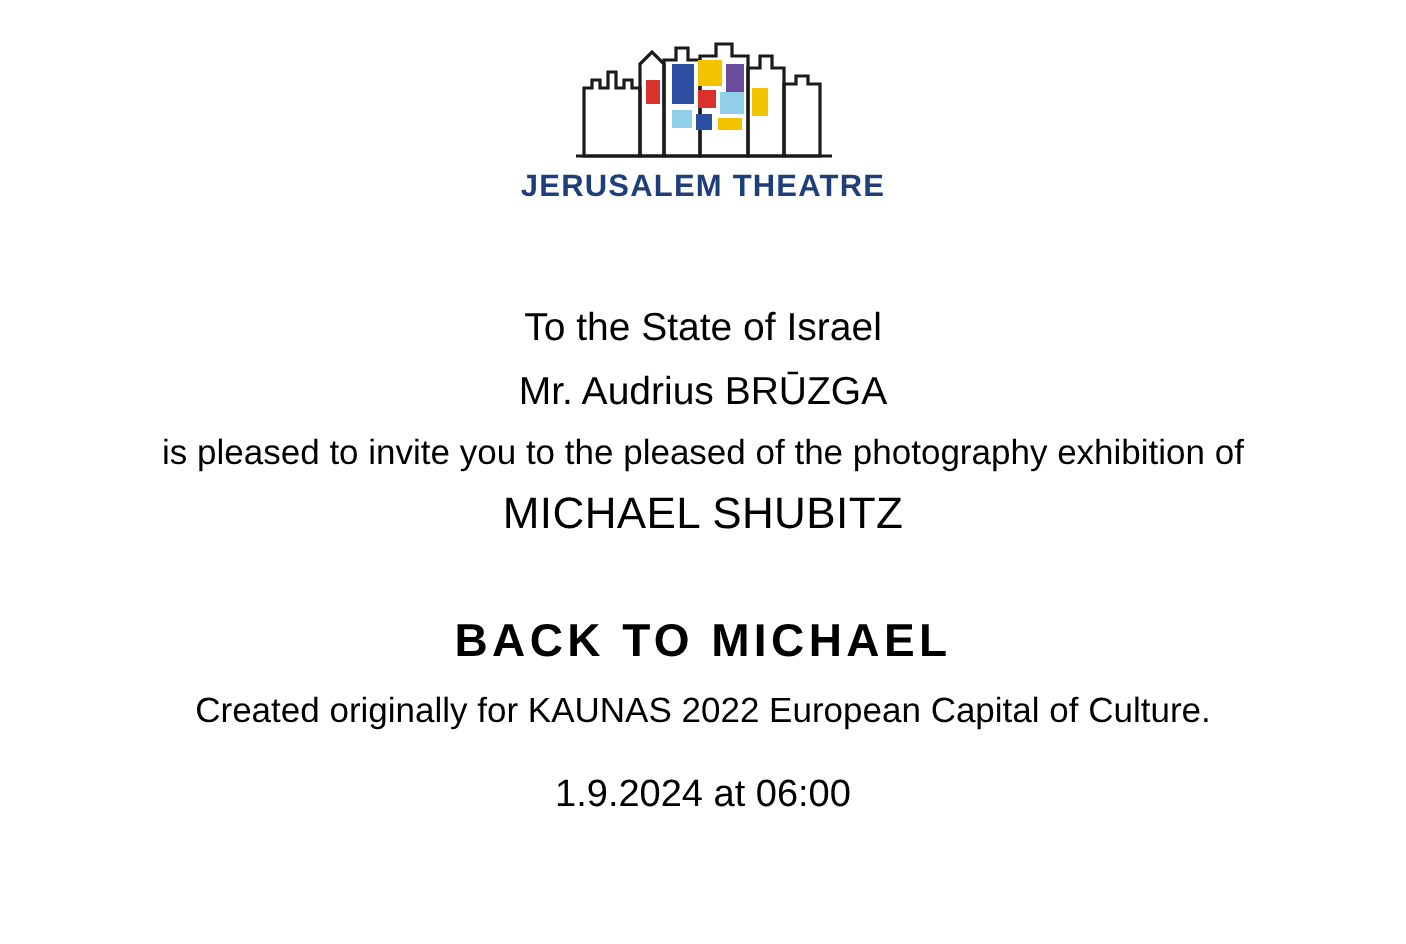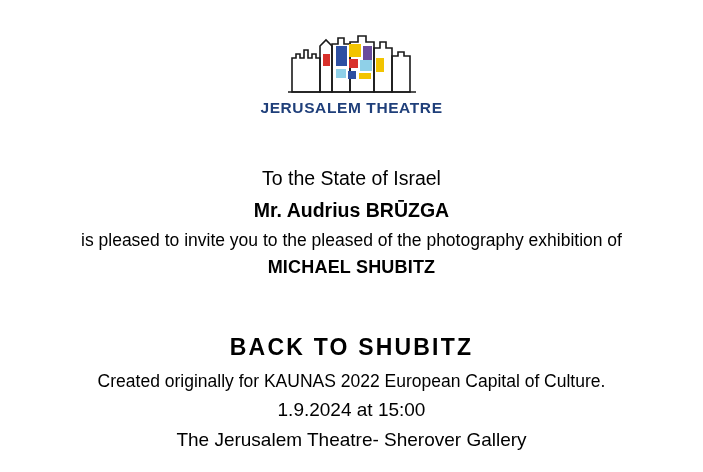--- a/index.html
+++ b/index.html
@@ -17,21 +17,21 @@
   .page {
     position: relative;
     width: 703px;
     height: 472px;
     background: #ffffff;
   }
 
   
   .logo-block {
     width: 100%;
-    padding-top: 28px;
+    padding-top: 14px;
     display: flex;
     flex-direction: column;
     align-items: center;
   }
   .logo-mark {
     width: 132px;
     height: 68px;
     display: block;
   }
   .logo-wordmark {
@@ -61,47 +61,47 @@
     margin-bottom: 2px;
   }
   .l-state {
     font-size: 19.5px;
     font-weight: normal;
     margin-bottom: 4px;
     margin-top: 48px;
   }
   .l-name {
     font-size: 19.5px;
-    font-weight: bold;
+    font-weight: normal;
     margin-bottom: 4px;
   }
   .l-invite {
     font-size: 17.5px;
     font-weight: normal;
     margin-bottom: 2px;
   }
   .l-artist {
-    font-size: 18px;
-    font-weight: bold;
+    font-size: 22px;
+    font-weight: normal;
     letter-spacing: 0.2px;
-    margin-bottom: 20px;
+    margin-bottom: 2px;
   }
   .spacer {
     height: 30px;
   }
   .l-title {
     font-size: 23px;
     font-weight: bold;
     letter-spacing: 2.2px;
     margin-bottom: 6px;
   }
   .l-created {
     font-size: 17.5px;
     font-weight: normal;
-    margin-bottom: 3px;
+    margin-bottom: 17px;
   }
   .l-date {
     font-size: 19px;
     font-weight: normal;
     margin-bottom: 3px;
   }
   .l-venue {
     font-size: 19px;
     font-weight: normal;
   }
@@ -137,19 +137,18 @@
     </svg>
     <div class="logo-wordmark">JERUSALEM THEATRE</div>
   </div>
 
   <div class="body-text">
     <div class="line l-state">To the State of Israel</div>
     <div class="line l-name">Mr. Audrius  BRŪZGA</div>
     <div class="line l-invite">is pleased to invite you to the pleased of the photography exhibition of</div>
     <div class="line l-artist">MICHAEL SHUBITZ</div>
     <div class="spacer"></div>
-    <div class="line l-title">BACK TO SHUBITZ</div>
+    <div class="line l-title">BACK TO MICHAEL</div>
     <div class="line l-created">Created originally for KAUNAS 2022 European Capital of Culture.</div>
-    <div class="line l-date">1.9.2024 at 15:00</div>
-    <div class="line l-venue">The Jerusalem Theatre- Sherover Gallery</div>
+    <div class="line l-date">1.9.2024 at 06:00</div>
   </div>
 
 </div>
 
 </body></html>

